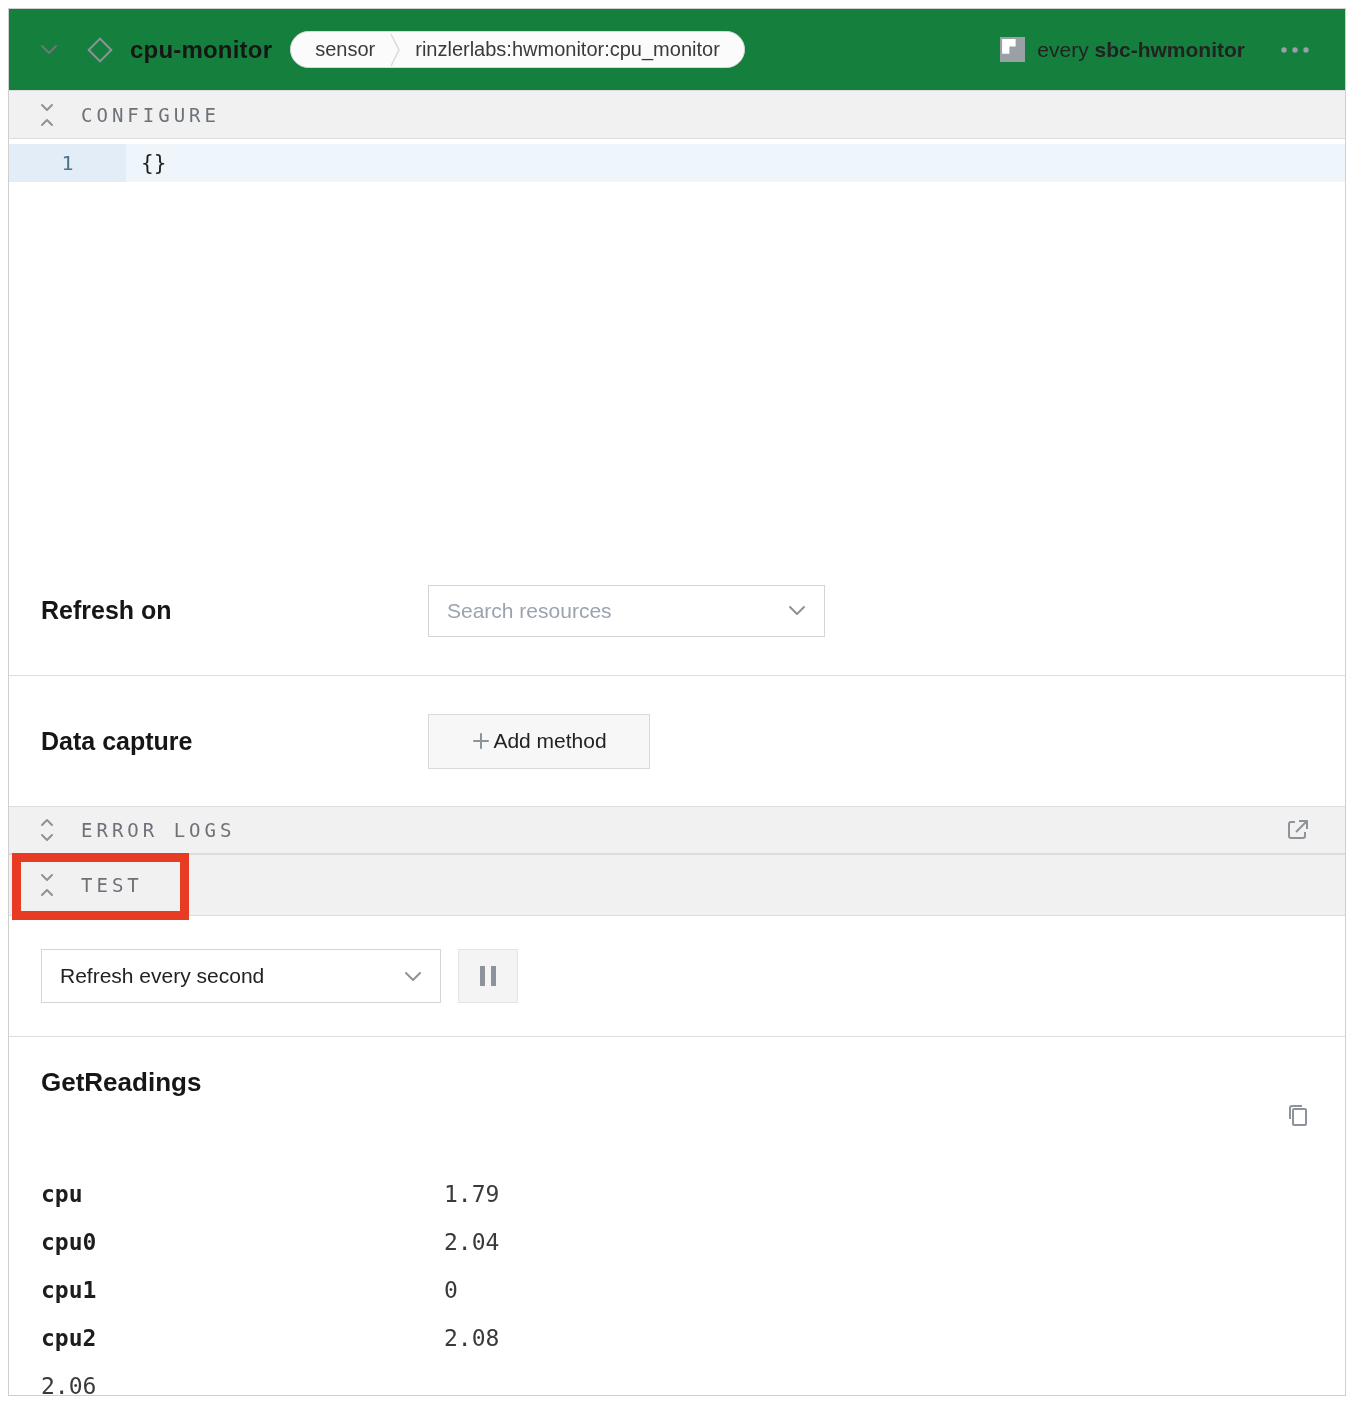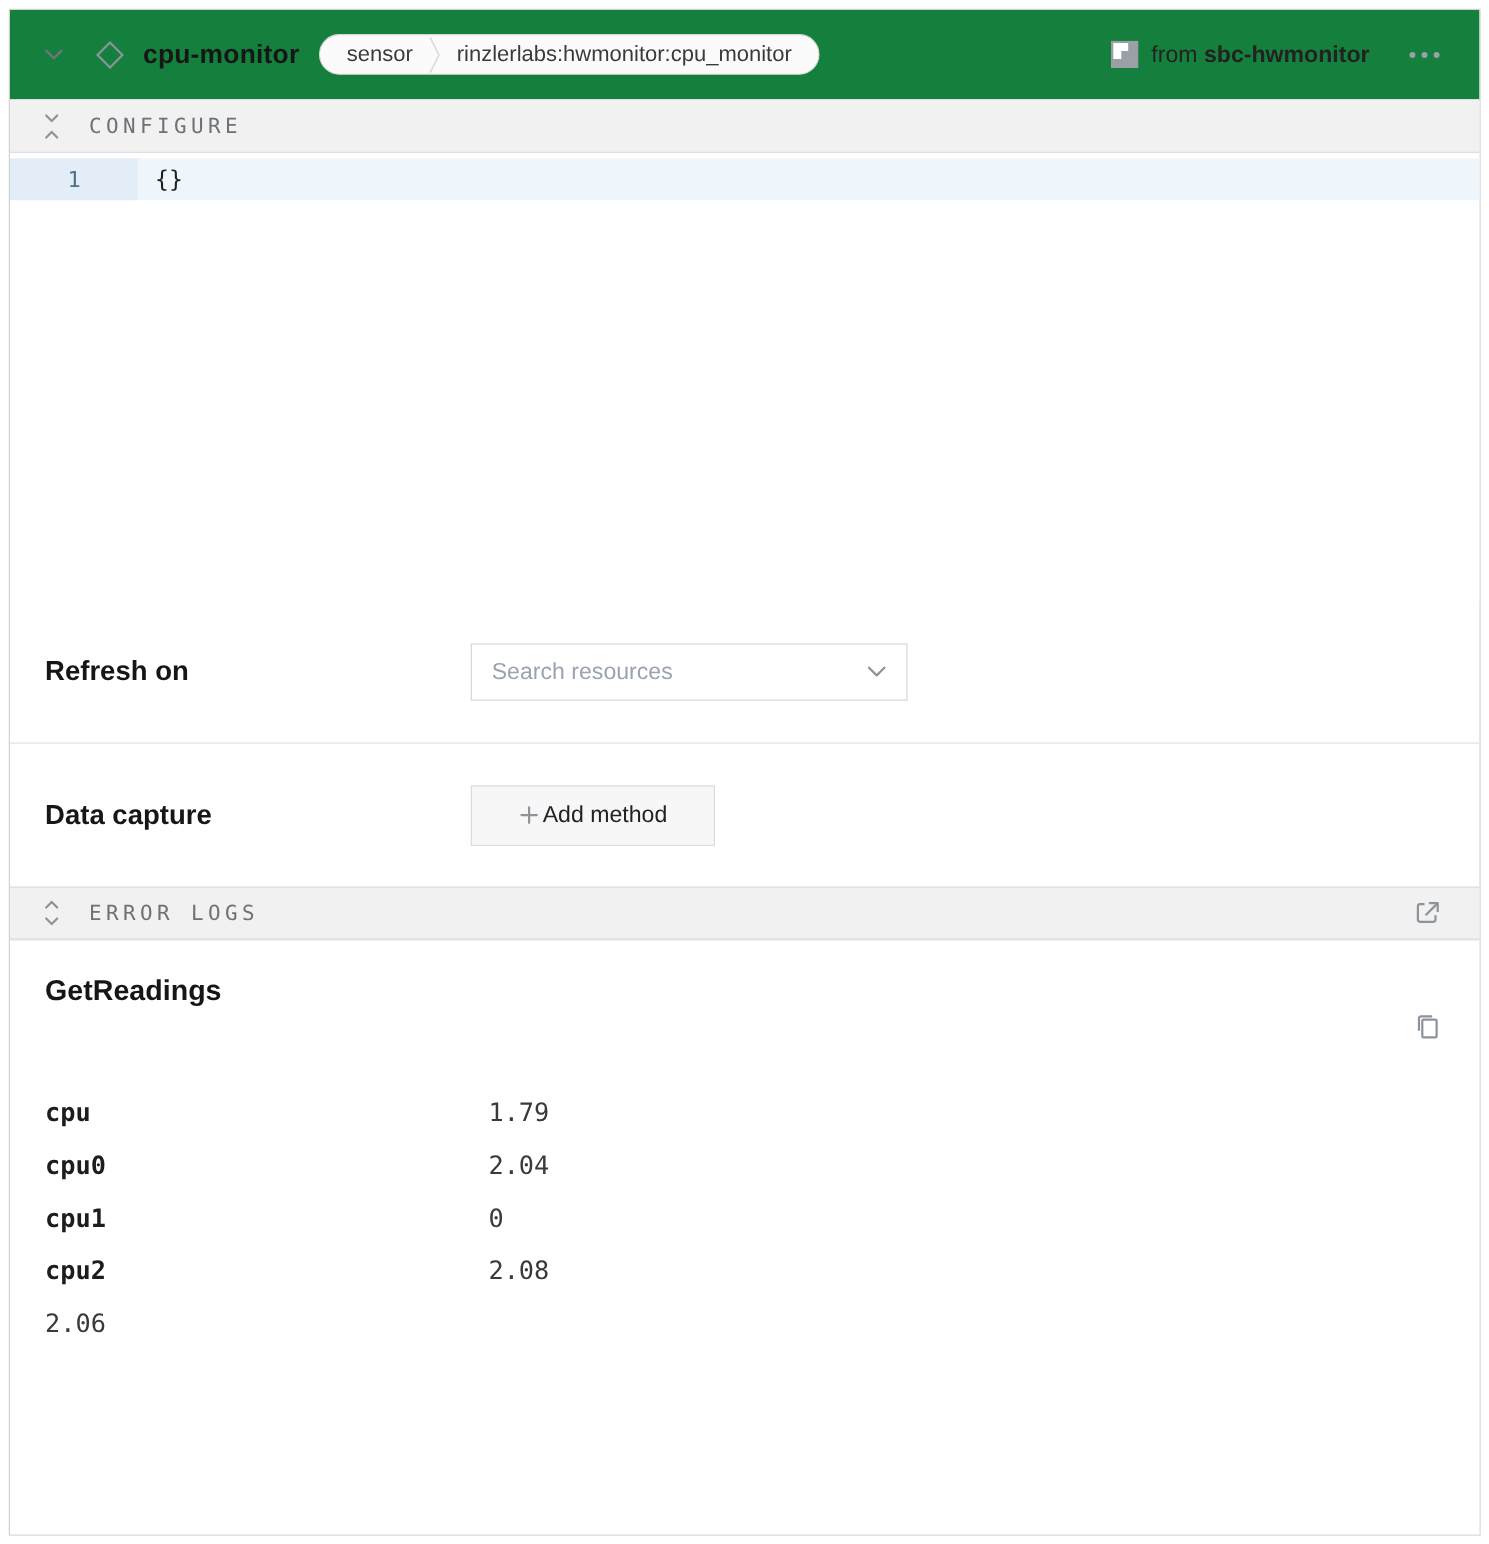--- a/index.html
+++ b/index.html
@@ -130,21 +130,21 @@
       <span>rinzlerlabs:hwmonitor:cpu_monitor</span>
     </div>
     <div class="hdr-right">
       <span>
         <svg width="25" height="25" viewBox="0 0 24 24">
             <rect width="24" height="24" fill="#9aa0a6"></rect>
             <path d="M2 2 h13 v7 h-6 v7 h-7 z" fill="#ffffff"></path>
           </svg>
       </span>
       <span class="from-text">
-        <span>from</span>
+        <span>every</span>
         <b>sbc-hwmonitor</b>
       </span>
       <button class="menu-btn">
         <svg width="32" height="8" viewBox="0 0 32 8">
             <circle cx="5" cy="4" r="2.7" fill="#9aa0a6"></circle>
             <circle cx="16" cy="4" r="2.7" fill="#9aa0a6"></circle>
             <circle cx="27" cy="4" r="2.7" fill="#9aa0a6"></circle>
           </svg>
       </button>
     </div>
@@ -203,21 +203,47 @@
     <span class="bar-spacer"></span>
     <button class="icon-btn">
       <svg width="30" height="30" viewBox="0 0 30 30" fill="none" stroke="#8d939a" stroke-width="2" stroke-linejoin="round">
         <path d="M12 7 H8 a2 2 0 0 0 -2 2 v12 a2 2 0 0 0 2 2 h12 a2 2 0 0 0 2 -2 v-4"></path>
         <polyline points="16,6 24,6 24,14"></polyline>
         <line x1="24" y1="6" x2="13" y2="17"></line>
       </svg>
     </button>
   </div>
 
-
+  <div class="bar tall">
+    <div class="annotation"></div>
+    <span>
+      <svg width="16" height="28" viewBox="0 0 16 28" fill="none" stroke="#8d939a" stroke-width="2" stroke-linecap="round" stroke-linejoin="round">
+          <polyline points="3,4 8,9 13,4"></polyline>
+          <polyline points="3,24 8,19 13,24"></polyline>
+        </svg>
+    </span>
+    <span class="bar-label">TEST</span>
+  </div>
+
+  <div class="test-content">
+    <div class="select-box refresh-select">
+      <span class="sel-text selected">Refresh every second</span>
+      <span class="sel-chevron">
+        <svg width="18" height="11" viewBox="0 0 18 11" fill="none" stroke="#8d939a" stroke-width="2" stroke-linecap="round" stroke-linejoin="round">
+            <polyline points="2,2 9,9 16,2"></polyline>
+          </svg>
+      </span>
+    </div>
+    <button class="pause-btn">
+      <svg width="20" height="24" viewBox="0 0 20 24">
+          <rect x="2" y="2" width="5" height="20" fill="#8d939a"></rect>
+          <rect x="13" y="2" width="5" height="20" fill="#8d939a"></rect>
+        </svg>
+    </button>
+  </div>
 
   <div class="readings-panel">
     <div class="readings-head">
       <h2 class="method-name">GetReadings</h2>
       <button class="icon-btn copy-btn">
         <svg width="30" height="30" viewBox="0 0 30 30" fill="none" stroke="#8d939a" stroke-width="2" stroke-linejoin="round">
           <rect x="10" y="9" width="13" height="16" rx="1"></rect>
           <path d="M7 19 V8 a2 2 0 0 1 2 -2 h10"></path>
         </svg>
       </button>

